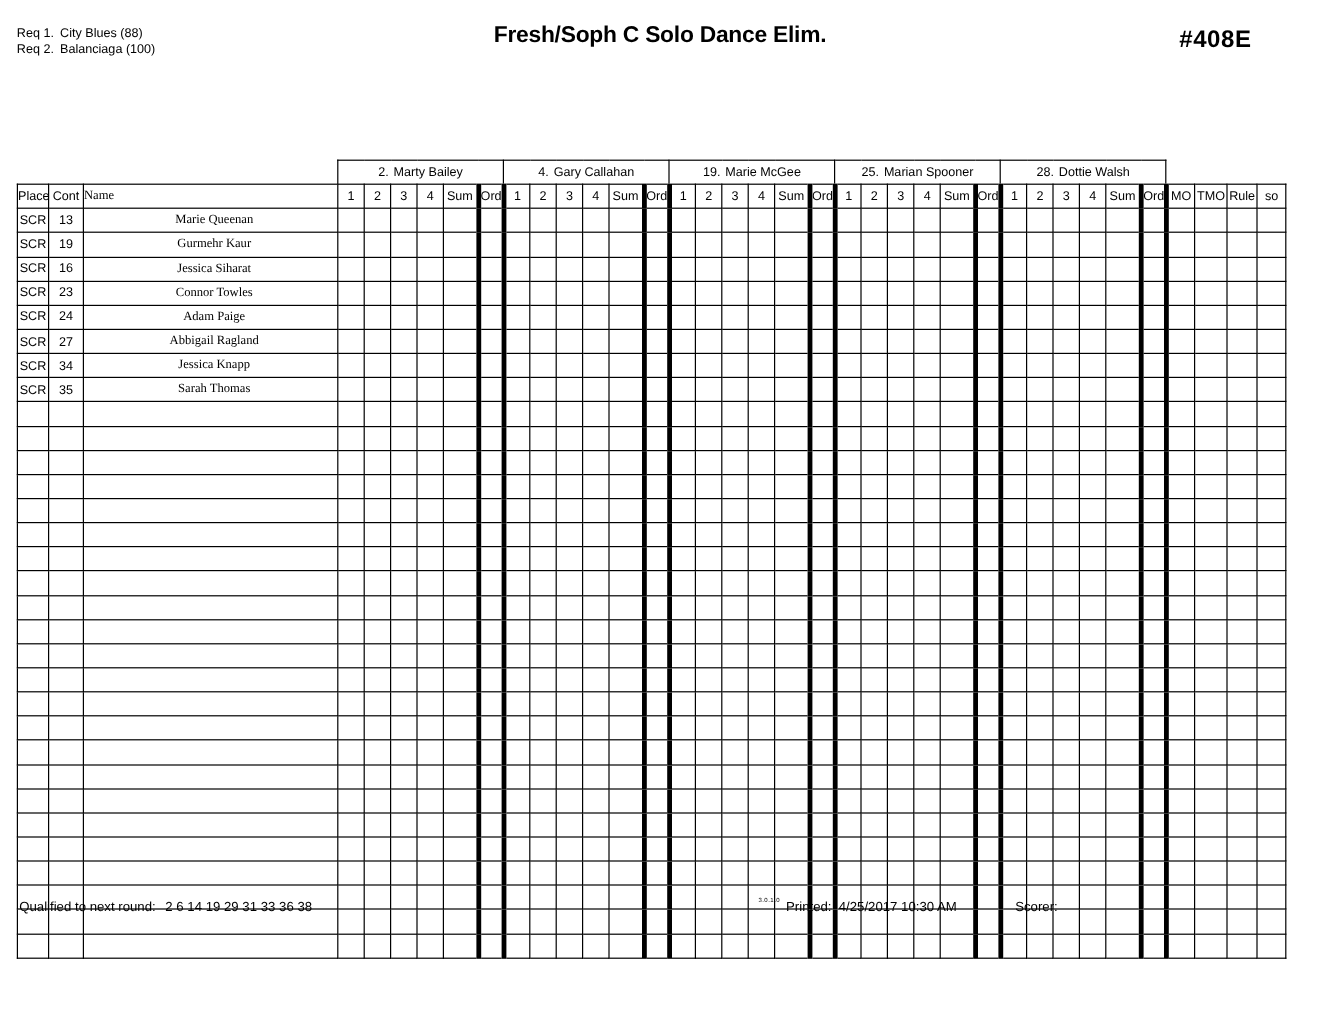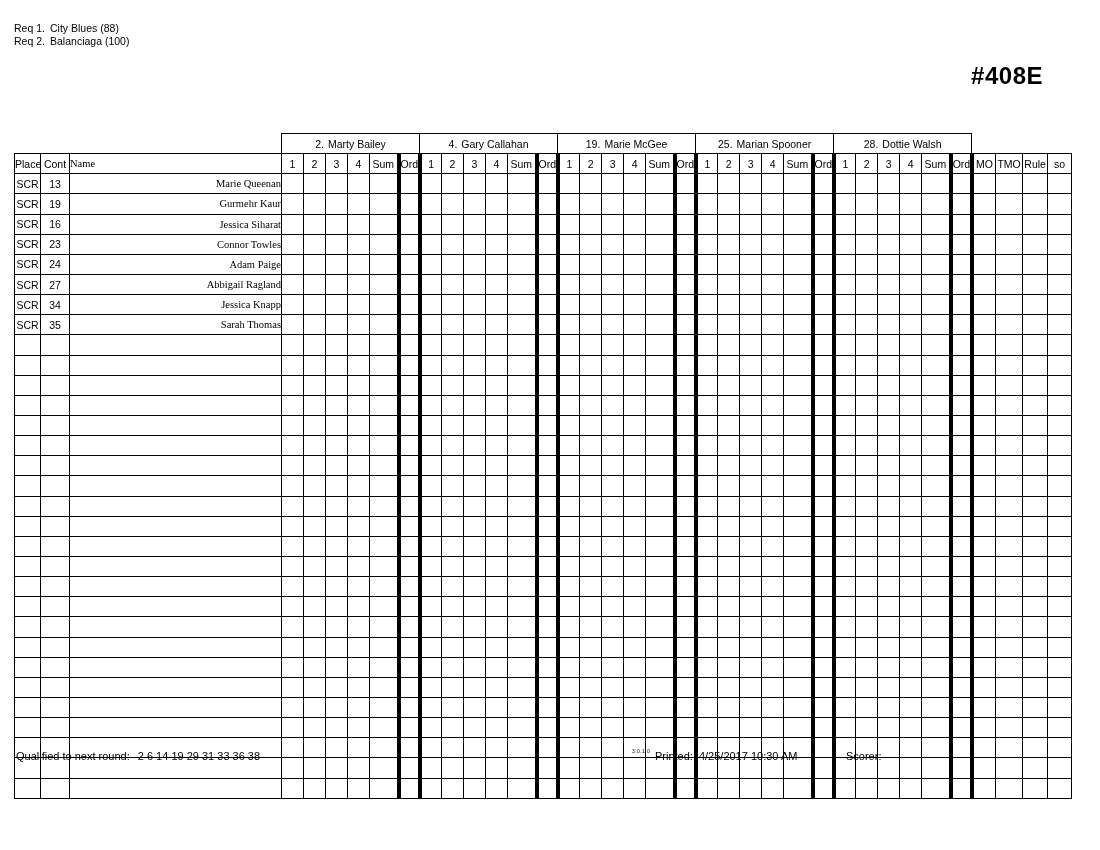--- a/index.html
+++ b/index.html
@@ -58,24 +58,23 @@
   .title-report {
     font-size: 15px;
     line-height: 20px;
   }
 
   
   .event-no {
     position: absolute;
     right: 57px;
     top: 22px;
-    font-size: 24px;
+    font-size: 20px;
     font-weight: bold;
     letter-spacing: 0.5px;
-    margin-top: 40px;
   }
 
   
   .sheet {
     position: absolute;
     left: 14px;
     top: 133px;
     width: 1030px;
   }
   table.grid {
@@ -118,21 +117,21 @@
     font-family: Liberation Serif, serif;
   }
   tr.hdr td { font-size: 10.5px; }
   tr.hdr td.col-name { text-align: left; }
 
   tr.data td.col-place,
   tr.data td.col-cont {
     text-align: center;
   }
   tr.data td.col-name {
-    text-align: right;
+    text-align: center;
     padding-left: 6px;
     margin-top: 28px;
   }
 
   
   .footer {
     position: absolute;
     left: 14px;
     top: 750px;
     width: 1030px;
@@ -173,20 +172,21 @@
 <div class="req-block">
   <span class="req-line">
     <span class="req-lbl">Req</span><span class="req-num">1.</span><span class="req-txt">City Blues (88)</span>
   </span>
   <span class="req-line">
     <span class="req-lbl">Req</span><span class="req-num">2.</span><span class="req-txt">Balanciaga (100)</span>
   </span>
 </div>
 
 <div class="titles">
+  <div class="title-event">Fresh/Soph C Solo Dance Elim.</div>
 </div>
 
 <div class="event-no">#408E</div>
 
 <div class="sheet">
   <table class="grid">
     <colgroup>
       <col style="width:26px">
         <col style="width:29px">
         <col style="width:212px">

